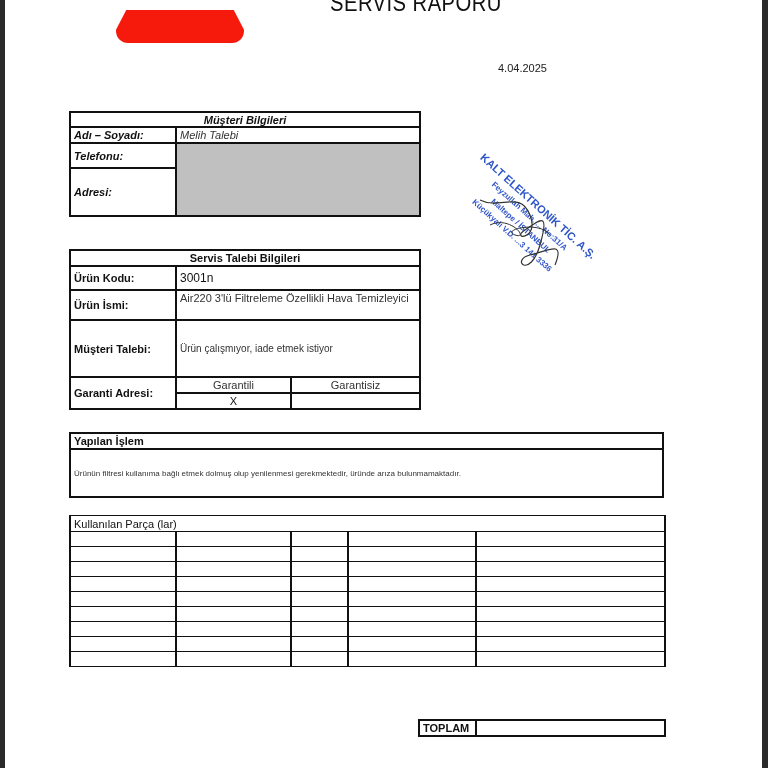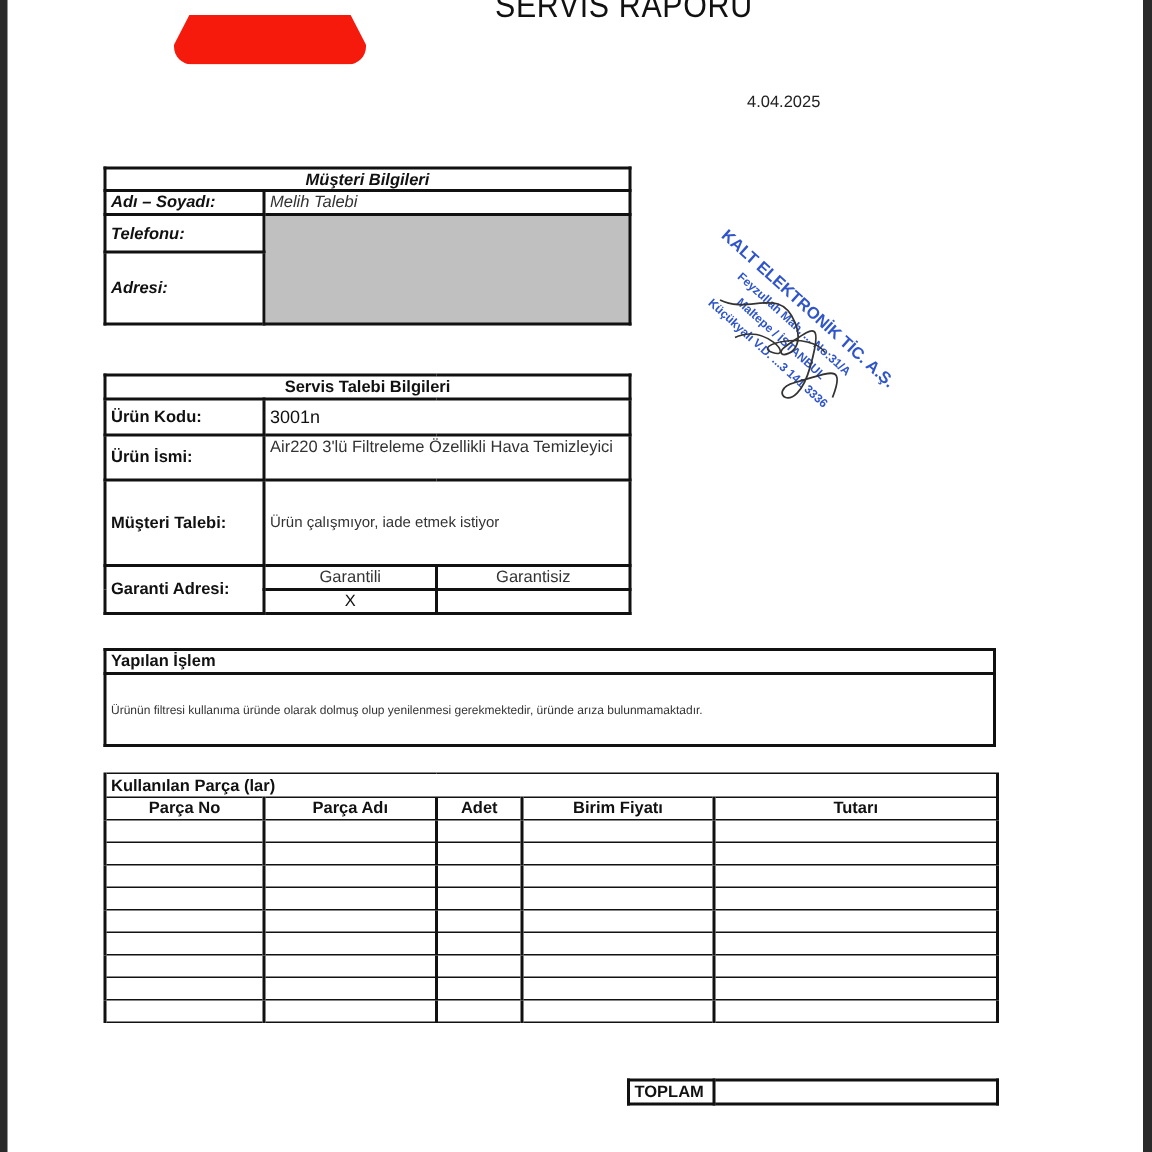--- a/index.html
+++ b/index.html
@@ -130,43 +130,36 @@
   </tr>
 </tbody>
   </table>
 
 <table id="islem">
   <tbody>
       <tr style="height:16px">
     <td class="lbl">Yapılan İşlem</td>
   </tr>
   <tr style="height:48px">
-    <td class="val" style="font-size:8px">Ürünün filtresi kullanıma üründe olarak dolmuş olup yenilenmesi gerekmektedir, üründe arıza bulunmamaktadır.</td>
+    <td class="val" style="font-size:8px">Ürünün filtresi kullanıma bağlı etmek dolmuş olup yenilenmesi gerekmektedir, üründe arıza bulunmamaktadır.</td>
   </tr>
 </tbody>
   </table>
 
 <table id="parca">
   <colgroup>
     <col style="width:106px">
       <col style="width:115px">
       <col style="width:57px">
       <col style="width:128px">
       <col style="width:189px">
   </colgroup>
   <tbody>
       <tr style="height:16px">
-    <td colspan="5" class="lbl" style="font-weight:bold">Kullanılan Parça (lar)</td>
-  </tr>
-  <tr style="height:15px">
-    <th>Parça No</th>
-    <th>Parça Adı</th>
-    <th>Adet</th>
-    <th>Birim Fiyatı</th>
-    <th>Tutarı</th>
+    <td colspan="5" class="lbl" style="font-weight:normal">Kullanılan Parça (lar)</td>
   </tr>
   <tr style="height:15px">
         <td></td>
         <td></td>
         <td></td>
         <td></td>
         <td></td>
       </tr>
   <tr style="height:15px">
         <td></td>

